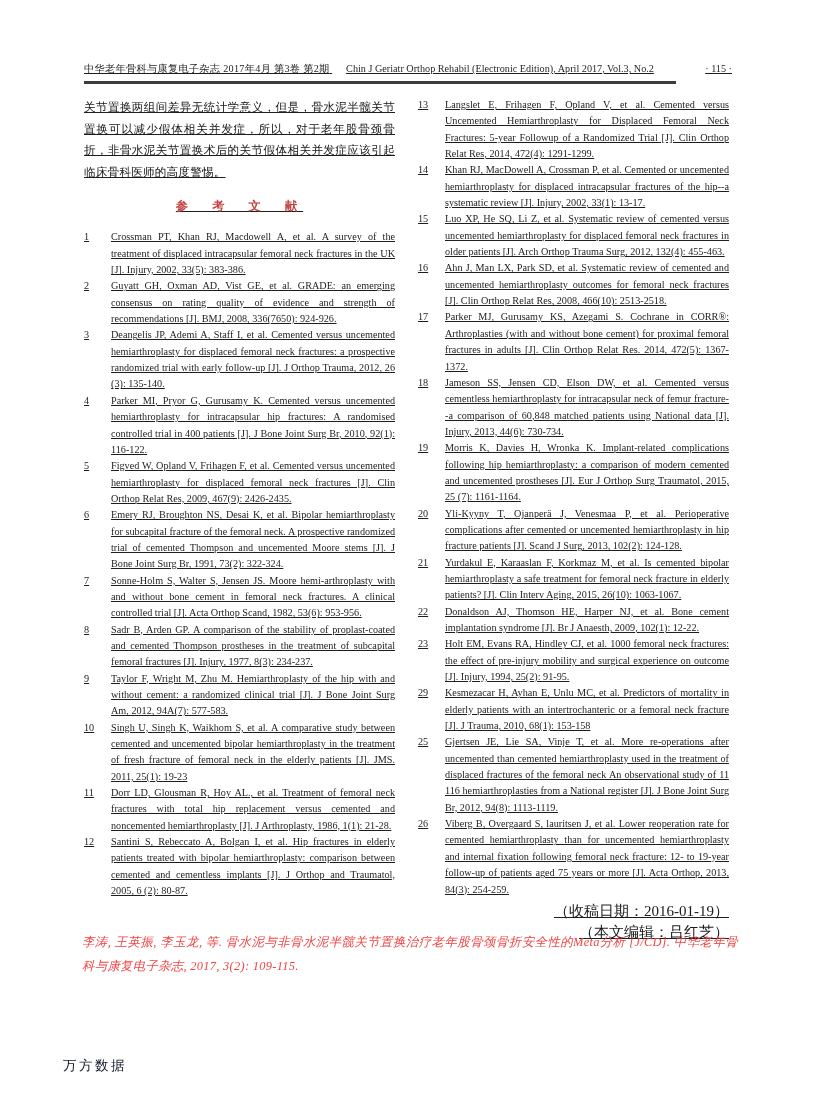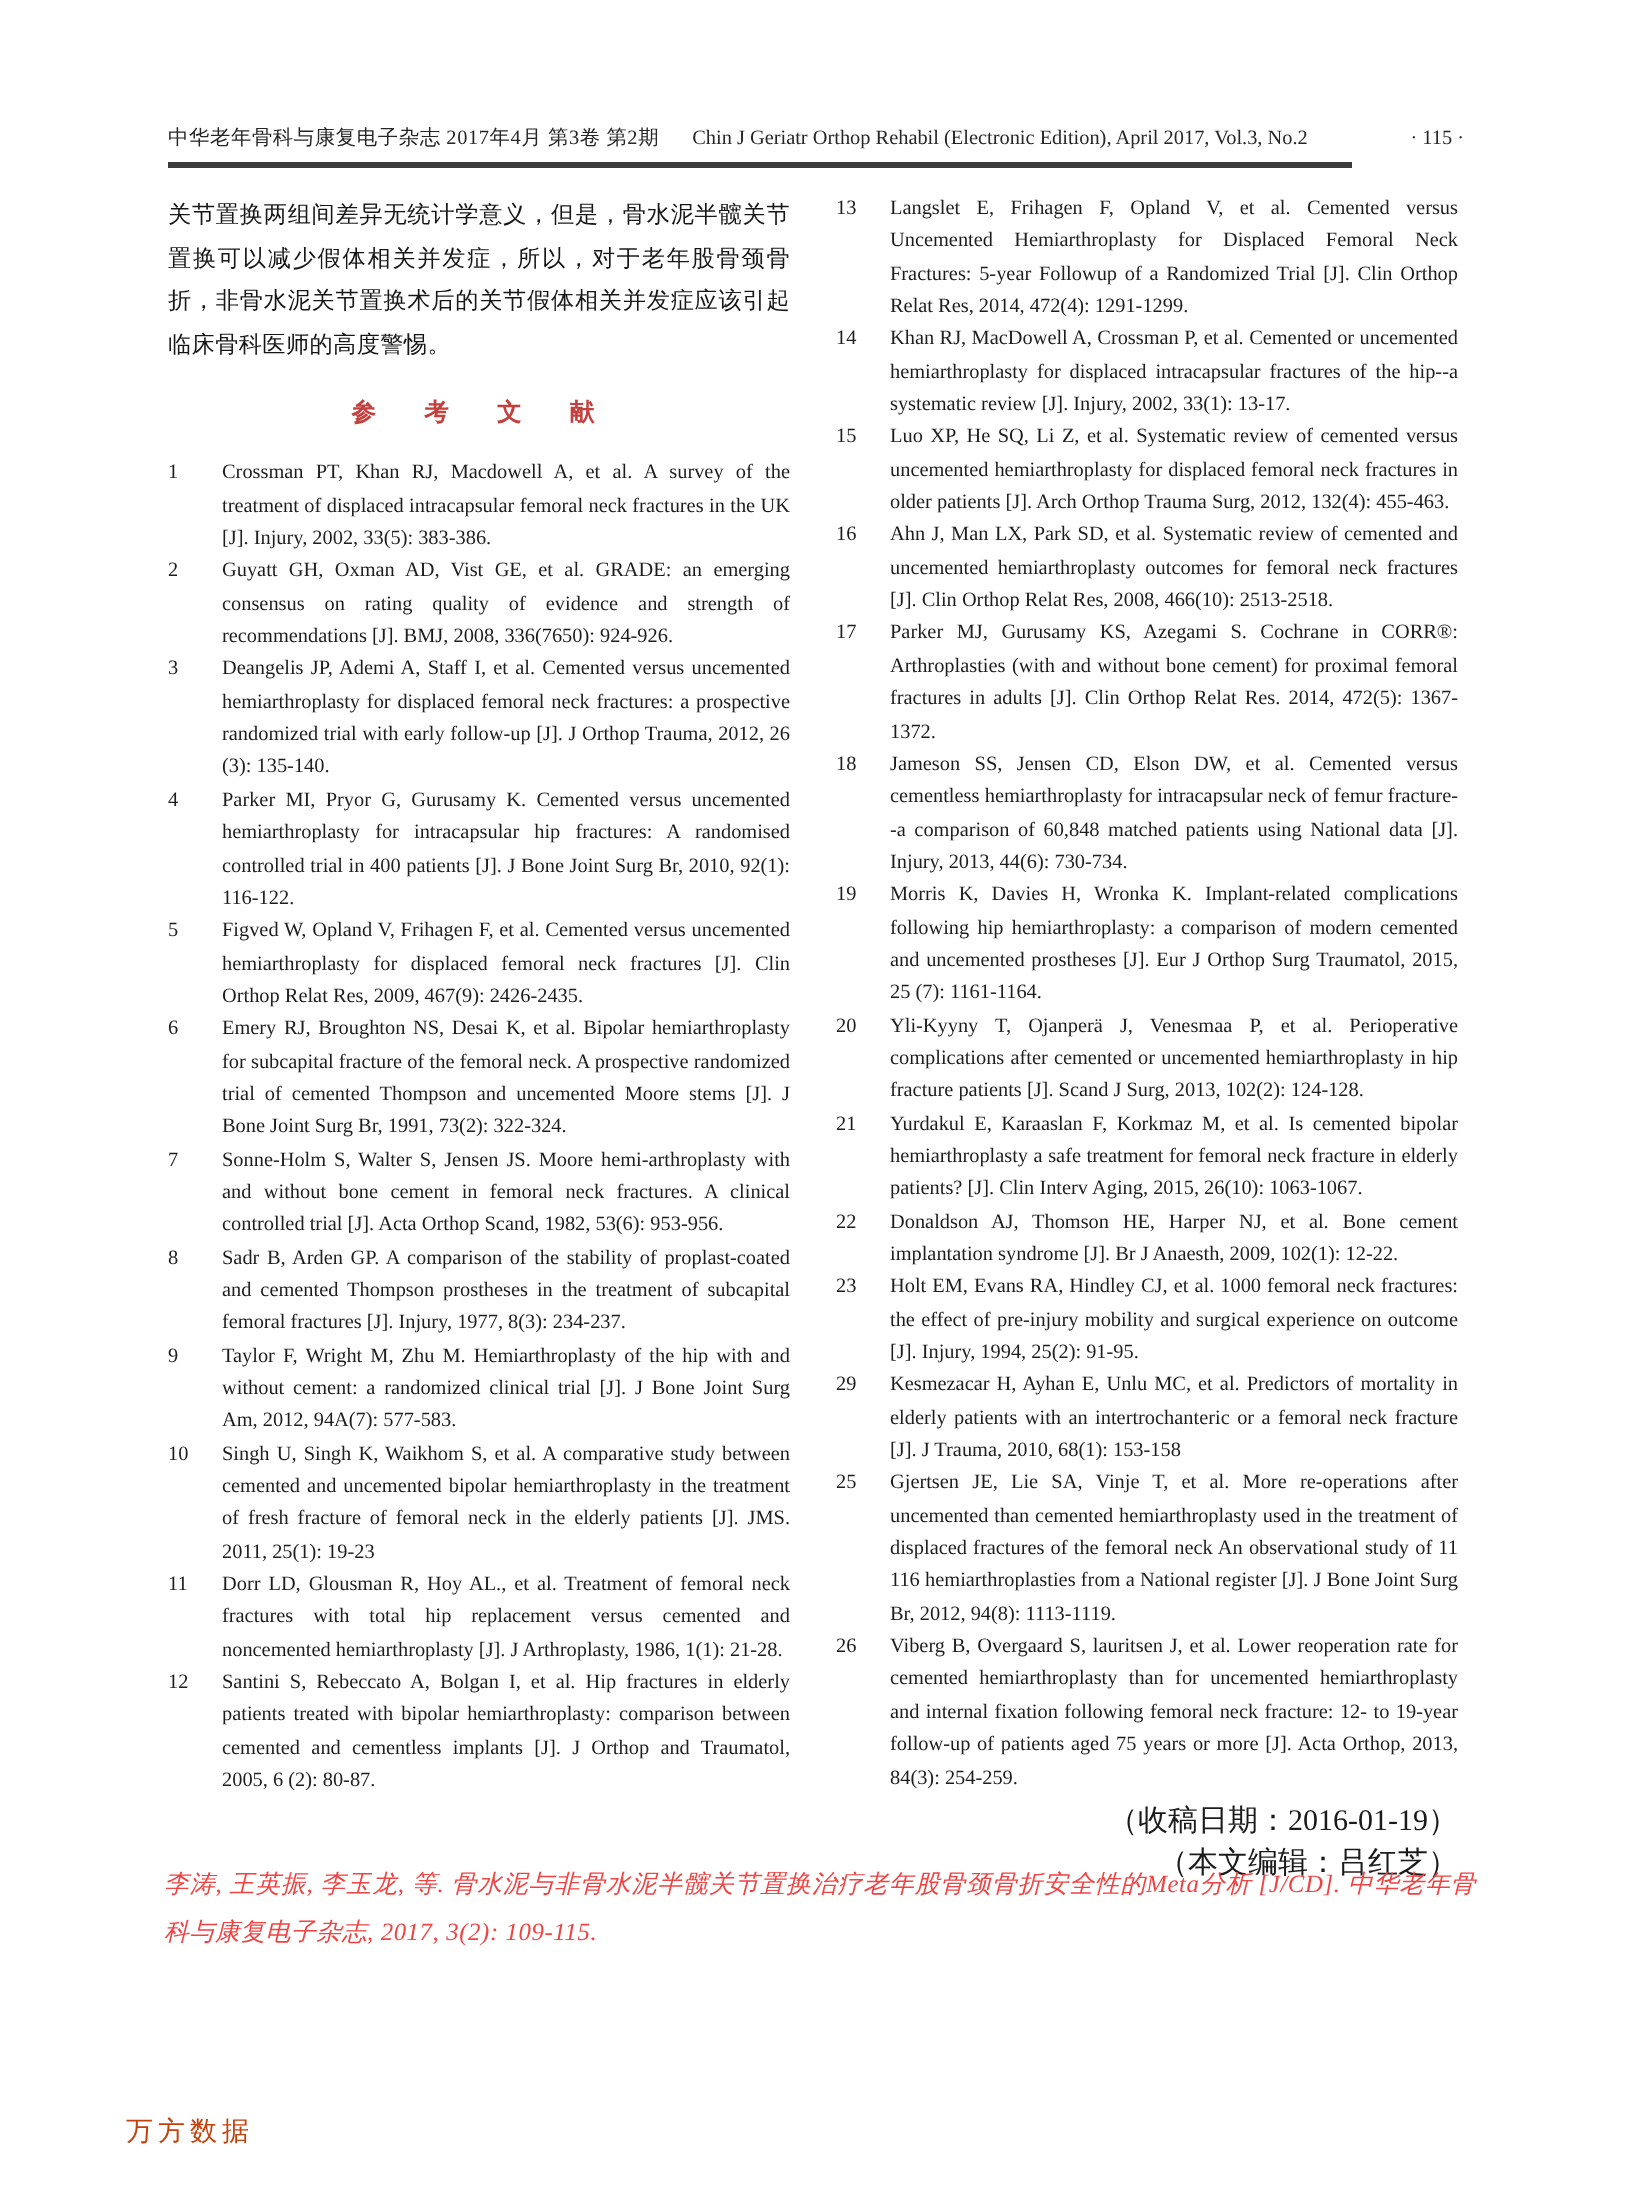--- a/index.html
+++ b/index.html
@@ -5,21 +5,21 @@
   html, body { margin: 0; padding: 0; background: #ffffff; }
   .page {
     position: relative;
     width: 816px; height: 1099px;
     background: #ffffff;
     font-family: "Liberation Serif", serif;
     color: #1d1d1d;
     overflow: hidden;
     box-sizing: border-box;
   }
-  .content { padding: 0 84px; }
+  .content { padding: 0 84px; text-decoration: underline; }
 
   
   .header { padding-top: 62px; }
   .header-row {
     display: flex; justify-content: space-between; align-items: baseline;
     font-size: 10.2px; color: #262626; white-space: nowrap;
   }
   .header-left .cn { letter-spacing: 0.3px; }
   .header-left .en { margin-left: 14px; }
   .page-no { margin-left: 26px; }
@@ -50,21 +50,21 @@
   
   .citation {
     position: absolute; left: 82px; right: 78px; top: 931px;
     font-size: 12.4px; line-height: 23.5px; font-style: italic;
     color: #ef4444; text-align: justify; letter-spacing: 0.3px;
   }
 
   .watermark {
     position: absolute; left: 63px; top: 1057px;
     font-family: Liberation Mono, monospace;
-    font-size: 13.5px; color: #c2410c; letter-spacing: 2.5px;
+    font-size: 13.5px; color: #0f172a; letter-spacing: 2.5px;
   }
 </style>
 </head>
 <body>
 
 <div class="page">
   <div class="content">
 
     <div class="header">
       <div class="header-row">

